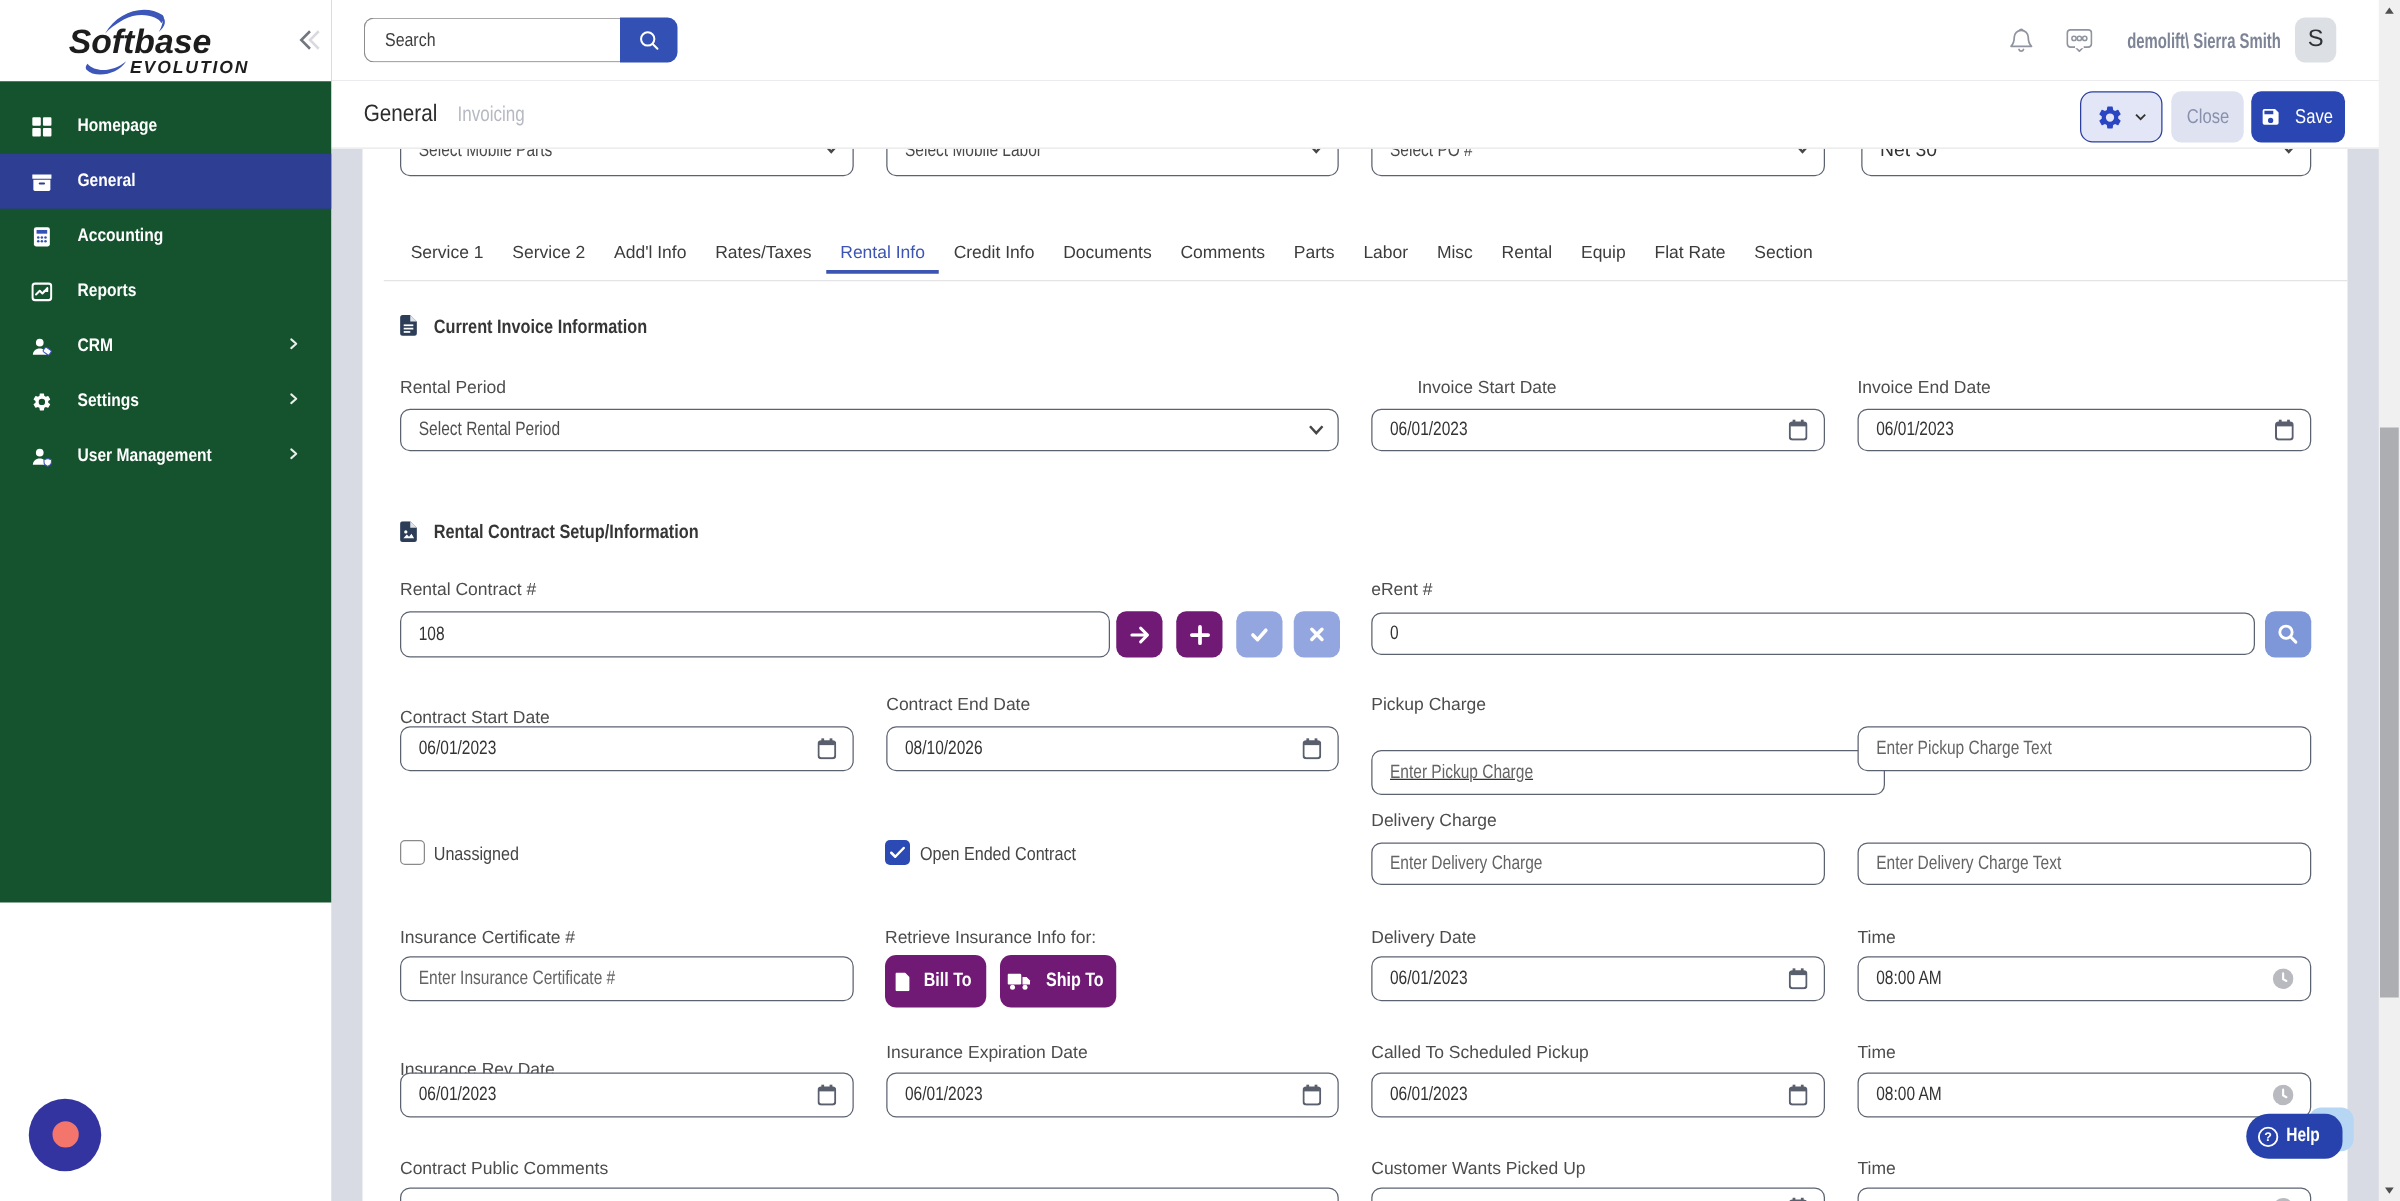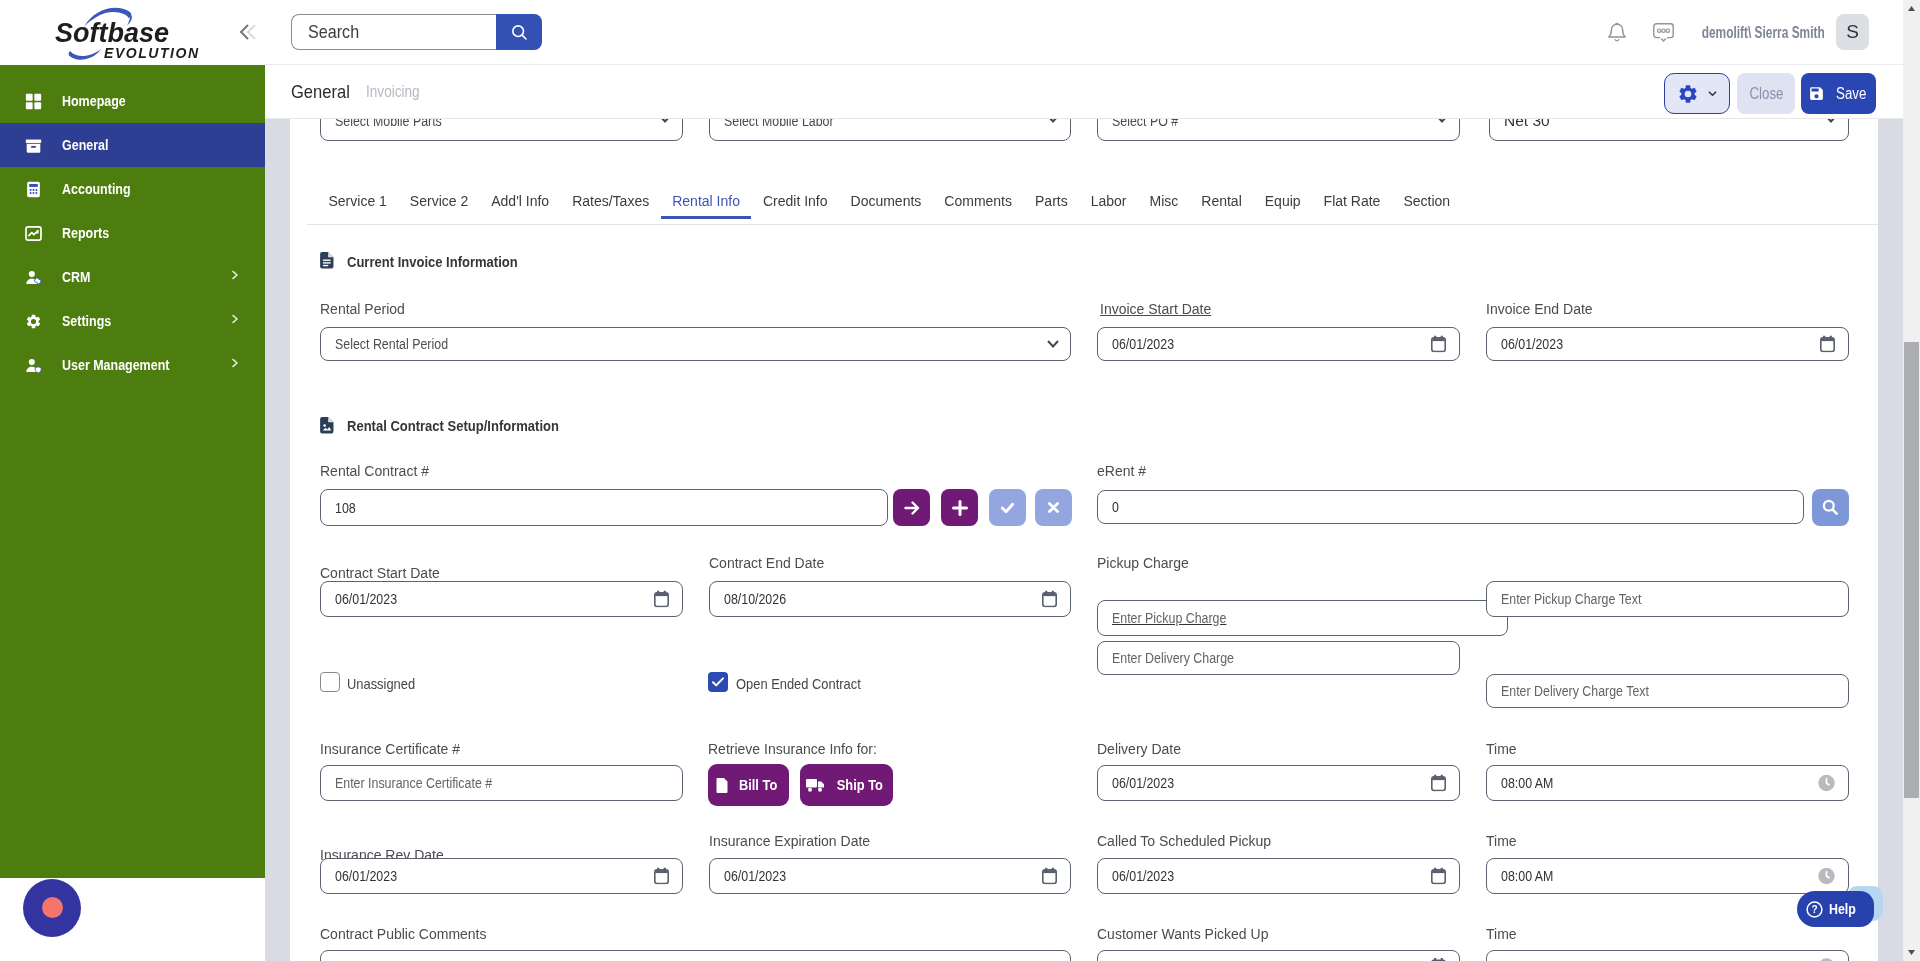--- a/index.html
+++ b/index.html
@@ -21,21 +21,21 @@
 .hd  { position:absolute; font-size:15.5px; font-weight:600; color:#363636; z-index:2; transform:scaleX(.84); transform-origin:0 50%; white-space:nowrap;}
 .chev { position:absolute; right:10px; top:50%; transform:translateY(-50%); width:14px; height:13px; }
 .chevdd { position:absolute; right:10px; top:50%; transform:translateY(-50%); width:14px; height:13px; }
 
 .bluebtn { position:absolute; background:#701a75; border-radius:8px; display:flex; align-items:center; justify-content:center; z-index:2;}
 .lightbtn { position:absolute; background:#93a6e0; border-radius:8px; display:flex; align-items:center; justify-content:center; z-index:2;}
 
 #topbar { left:265px; top:0; width:1655px; height:65px; background:#fff; border-bottom:1px solid #ececee; z-index:5; }
 #genbar { left:265px; top:65px; width:1655px; height:54px; background:#fff; border-bottom:1px solid #e7e7e7; z-index:5; }
 
-#sidebar { left:0; top:0; width:265px; height:878px; background:#4d7c0f; z-index:6; }
+#sidebar { left:0; top:0; width:265px; height:722px; background:#14532d; z-index:6; }
 #sblogo { position:absolute; left:0; top:0; width:265px; height:65px; background:#fff; }
 .mitem { position:absolute; left:0; width:265px; height:44px; color:#fff; display:flex; align-items:center; }
 .mitem .mic { position:absolute; left:25px; width:17px; height:17px; }
 .mitem .mtx { position:absolute; left:62px; font-size:14.5px; font-weight:600; transform:scaleX(.86); transform-origin:0 50%; white-space:nowrap;}
 .mitem .march { position:absolute; left:230px; top:15px; width:10px; height:10px; }
 
 #tabs { position:absolute; left:317px; top:186px; height:33px; white-space:nowrap; z-index:2;}
 .tab { display:inline-block; padding:0 11.5px; font-size:14px; color:#3c3c3c; line-height:30px; }
 .tab.active { color:#3c55b4; border-bottom:3px solid #3c55b4; }
 #tabline { left:307px; top:224px; width:1571px; height:1px; background:#e4e4e6; z-index:1;}
@@ -87,21 +87,21 @@
   <div class="hd" style="left:347px; top:253px;">Current Invoice Information</div>
 
   <div class="lbl" style="left:320px; top:301px;">Rental Period</div>
   <div class="inp" style="left:320px; top:327px; width:751px; height:34px;">
       <span class="ph vtx" style="color:#4f4f4f;">Select Rental Period</span>
     <svg class="chev" viewBox="0 0 14 13">
         <path d="M2 3.5l5 5.5 5-5.5" fill="none" stroke="#474747" stroke-width="2"></path>
       </svg>
     </div>
 
-  <div class="lbl" style="left:1100px; top:301px;text-decoration:underline;">Invoice Start Date</div>
+  <div class="lbl" style="left:1134px; top:301px;">Invoice Start Date</div>
   <div class="inp" style="left:1097px; top:327px; width:363px; height:34px;">
       <span class="vtx">06/01/2023</span>
     <svg class="icright" width="15" height="17" viewBox="0 0 15 17">
         <rect x="3.1" y="0" width="2.2" height="3.5" fill="#5a5f6e"></rect>
         <rect x="9.7" y="0" width="2.2" height="3.5" fill="#5a5f6e"></rect>
         <rect x="0.8" y="2.4" width="13.4" height="13.6" rx="2.2" fill="none" stroke="#5a5f6e" stroke-width="1.6"></rect>
         <rect x="1.2" y="2.8" width="12.6" height="2.8" fill="#5a5f6e"></rect>
       </svg>
     </div>
   <div class="lbl" style="left:1486px; top:301px;">Invoice End Date</div>
@@ -188,21 +188,21 @@
     </div>
 
   <div class="abs" style="left:320px; top:672px; width:20px; height:20px; border:1.5px solid #8a8a8a; border-radius:4px; background:#fff; z-index:2;"></div>
   <div class="lbl" style="left:347px; top:675px; font-size:15px; color:#454545; transform:scaleX(.86); transform-origin:0 50%;">Unassigned</div>
   <div class="abs" style="left:708px; top:672px; width:20px; height:20px; border-radius:4px; background:#2c4ab3; z-index:2;">
     <svg width="14" height="14" viewBox="0 0 14 14" style="margin:3px 0 0 3px;">
         <path d="M2 7.2l3.2 3.2L12 3.4" fill="none" stroke="#fff" stroke-width="2" stroke-linecap="round" stroke-linejoin="round"></path>
       </svg></div>
   <div class="lbl" style="left:736px; top:675px; font-size:15px; color:#454545; transform:scaleX(.86); transform-origin:0 50%;">Open Ended Contract</div>
   <div class="lbl" style="left:1097px; top:648px;">Delivery Charge</div>
-  <div class="inp" style="left:1097px; top:641px; width:363px; height:34px;">
+  <div class="inp" style="left:1097px; top:674px; width:363px; height:34px;">
       <span class="ph vtx">Enter Delivery Charge</span>
     </div>
   <div class="inp" style="left:1486px; top:674px; width:363px; height:34px;">
       <span class="ph vtx">Enter Delivery Charge Text</span>
     </div>
 
   <div class="lbl" style="left:320px; top:741px;">Insurance Certificate #</div>
   <div class="inp" style="left:320px; top:765px; width:363px; height:36px;">
       <span class="ph vtx">Enter Insurance Certificate #</span>
     </div>
@@ -302,21 +302,21 @@
   <div class="abs" style="left:1847px; top:886px; width:36px; height:35px; border-radius:10px; background:#b7d6f3; z-index:3;"></div>
   <div class="abs" style="left:1797px; top:891px; width:77px; height:36px; border-radius:18px 14px 14px 18px; background:#2742ad; z-index:4; display:flex; align-items:center; color:#fff; font-weight:bold; font-size:15.5px;">
     <svg style="margin:0 6px 0 9px;" width="17" height="17" viewBox="0 0 17 17">
         <circle cx="8.5" cy="8.5" r="7.4" fill="none" stroke="#fff" stroke-width="1.5"></circle>
         <text x="8.5" y="12" text-anchor="middle" font-size="10" font-weight="bold" fill="#fff" font-family="Liberation Sans">?</text>
       </svg>
       <span class="btx" style="transform:scaleX(.8); transform-origin:0 50%;">Help</span>
     </div>
 
   <div class="abs" id="topbar">
-    <div style="position:absolute; left:26px; top:14px; width:205px; height:36px; border:1px solid #8d8d8d; border-right:none; border-radius:8px 0 0 8px; display:flex; align-items:center; padding:0 16px; font-size:19px; color:#3d3d3d;">
+    <div style="position:absolute; left:26px; top:14px; width:205px; height:36px; border:1px solid #8d8d8d; border-right:none; border-radius:8px 0 0 8px; display:flex; align-items:center; padding:0 16px; font-size:15px; color:#3d3d3d;">
         <span class="vtx" style="transform:scaleX(.85);">Search</span>
       </div>
     <div style="position:absolute; left:231px; top:14px; width:46px; height:36px; background:#3350b4; border-radius:0 8px 8px 0; display:flex; align-items:center; justify-content:center;">
       <svg width="19" height="19" viewBox="0 0 20 20">
           <circle cx="8.6" cy="8.6" r="5.6" fill="none" stroke="#fff" stroke-width="1.7"></circle>
           <path d="M12.8 12.8l4 4" stroke="#fff" stroke-width="1.7" stroke-linecap="round"></path>
         </svg>
     </div>
     <svg style="position:absolute; left:1342px; top:22px;" width="20" height="21" viewBox="0 0 20 21">
       <path d="M10 2.2a5.6 5.6 0 0 0-5.6 5.6c0 4.6-1.6 6.2-2.6 7.2h16.4c-1-1-2.6-2.6-2.6-7.2A5.6 5.6 0 0 0 10 2.2z" fill="none" stroke="#90949f" stroke-width="1.4" stroke-linejoin="round"></path>

